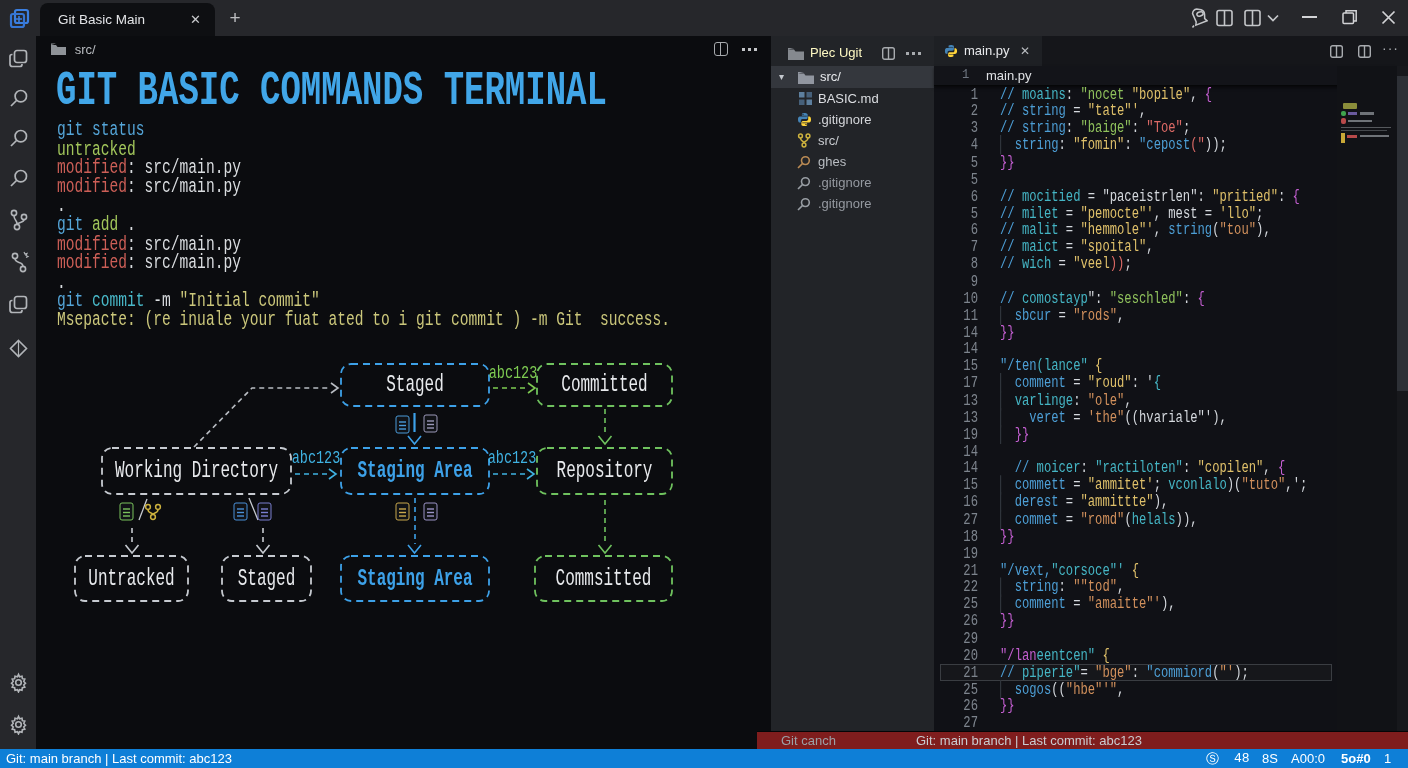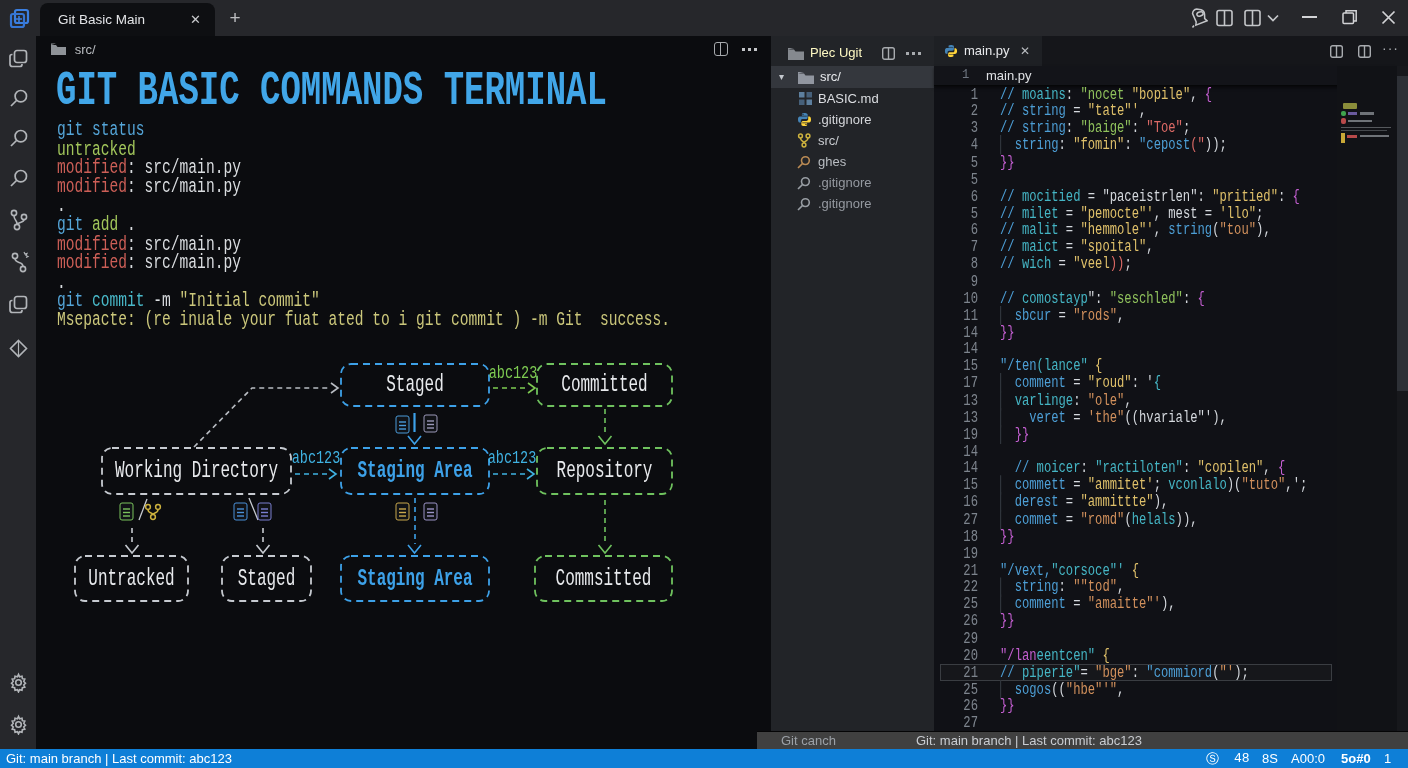--- a/index.html
+++ b/index.html
@@ -41,21 +41,21 @@
   #term div { height:13.6px; }
   .t-b { color:#55a6d9; }
   .t-c { color:#49b9c9; }
   .t-g { color:#a2c65b; }
   .t-r { color:#cd5f57; }
   .t-w { color:#dadde0; }
   .t-y { color:#cbc77b; }
   
   #bigtitle { left:56px; top:67px; font-family:"Liberation Mono",monospace; font-weight:bold; font-size:34px; line-height:34px; color:#41a6e8; transform:scale(1,1.43); transform-origin:0 0; white-space:pre; }
   
-  #strip { left:757px; top:731px; width:651px; height:18px; background:#404040; border-top:1px solid #050506; font-size:13px; color:#c9ccd1; }
+  #strip { left:757px; top:731px; width:651px; height:18px; background:#7f1d1d; border-top:1px solid #050506; font-size:13px; color:#c9ccd1; }
   #bluebar { left:0; top:749px; width:1408px; height:19px; background:#0e7fd7; color:#fff; font-size:13px; line-height:19px; }
 </style>
 </head>
 <body>
 <div class="abs" id="titlebar"></div>
 <div class="abs" id="activity"></div>
 <div class="abs" id="lgroup"></div>
 <div class="abs" id="tab1">Git Basic Main<span class="x">✕</span></div>
 <div class="abs" id="plus">+</div>
 

